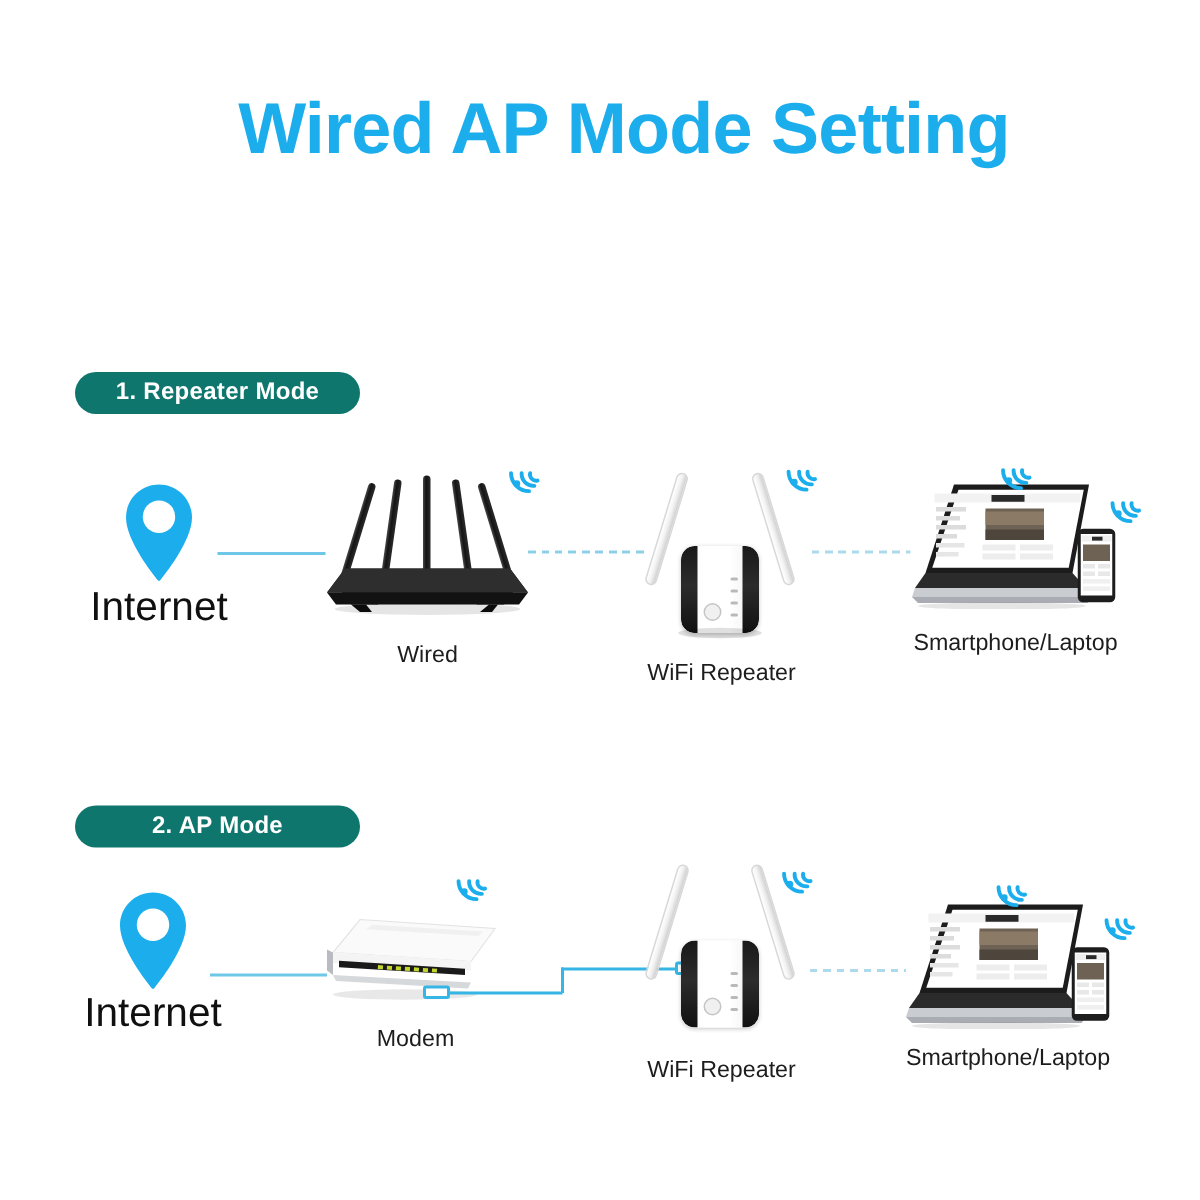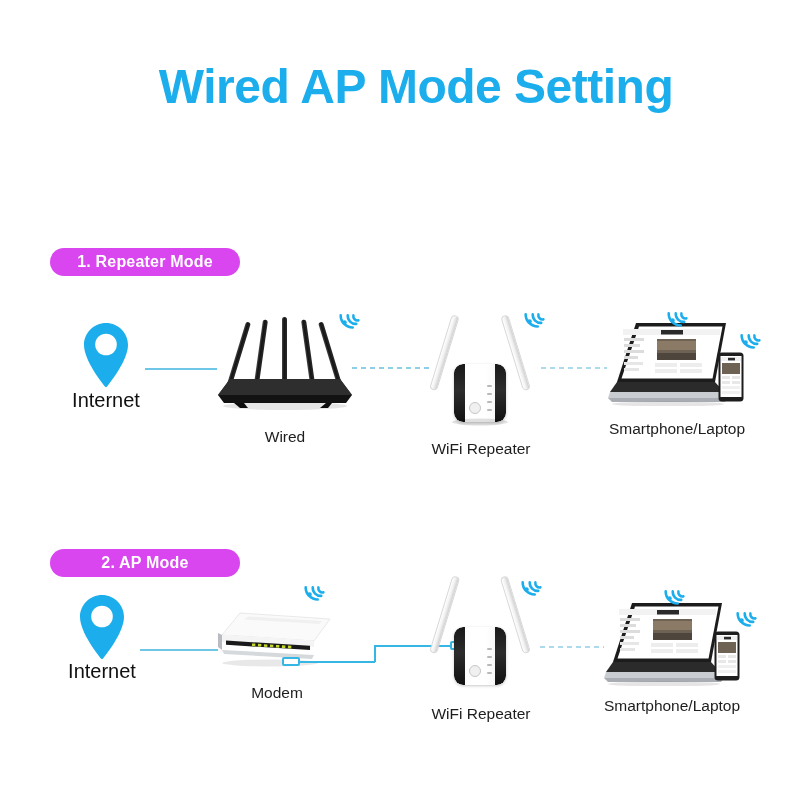--- a/index.html
+++ b/index.html
@@ -28,43 +28,43 @@
     text-align:center;
     font-size:17.5px; font-weight:normal;
     color:#262626;
   }
 
   
   .pill{
     position:absolute;
     height:28px;
     border-radius:15px;
-    background:#d946ef;
+    background:#0f766e;
     color:#ffffff;
     font-size:16px;
     font-weight:bold;
     display:flex;align-items:center;justify-content:center;
     padding:0 22px;
     box-sizing:border-box;
     letter-spacing:0.2px;
   }
   .pill1{left:50px; top:248px; width:190px;}
-  .pill2{left:50px; top:549px; width:190px;text-align:center;}
+  .pill2{left:50px; top:537px; width:190px;text-align:center;}
 
   
   .cap{
     position:absolute;
     font-size:15.5px;
     color:#1d1d1d;
     text-align:center;
     white-space:nowrap;
   }
   .cap-big{
     position:absolute;
-    font-size:20px;
+    font-size:27px;
     color:#101010;
     text-align:center;
     white-space:nowrap;
   }
   .cap-wired{
     position:absolute;
     font-size:15.5px;
     color:#111;
     text-align:center;
     line-height:1.12;

